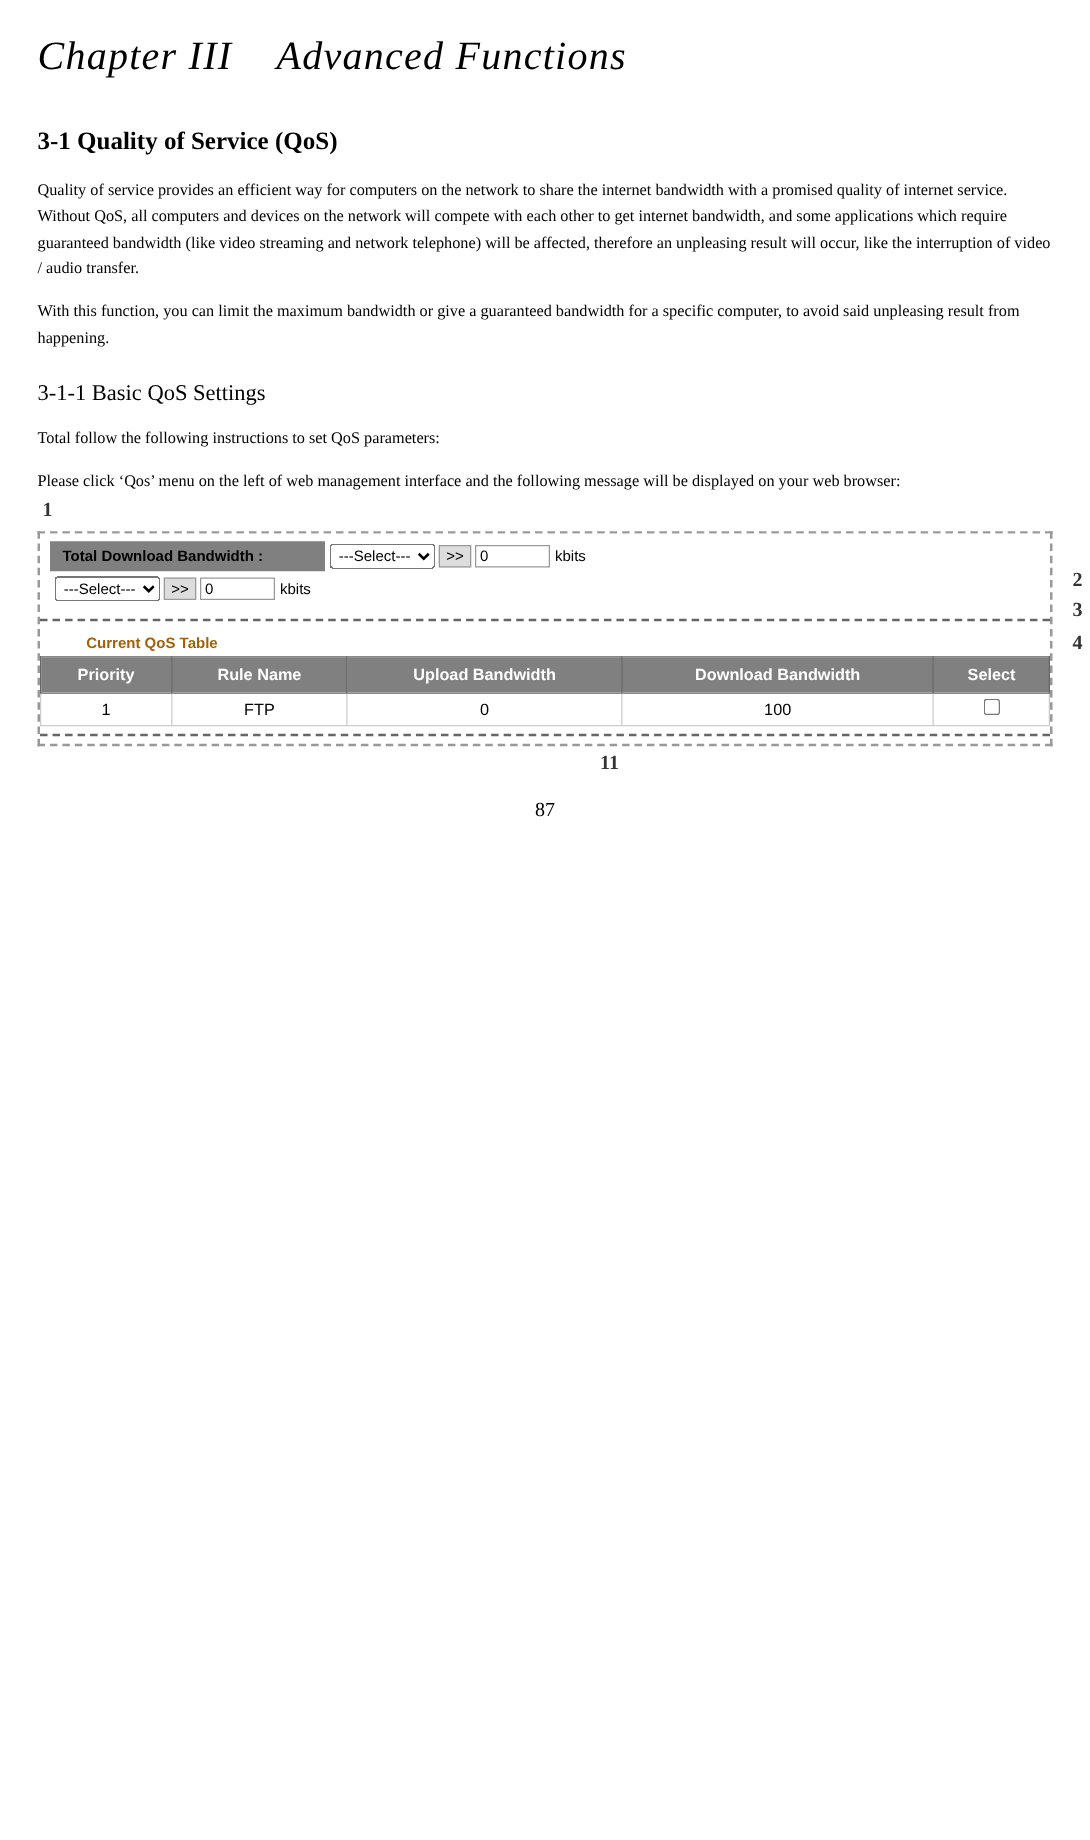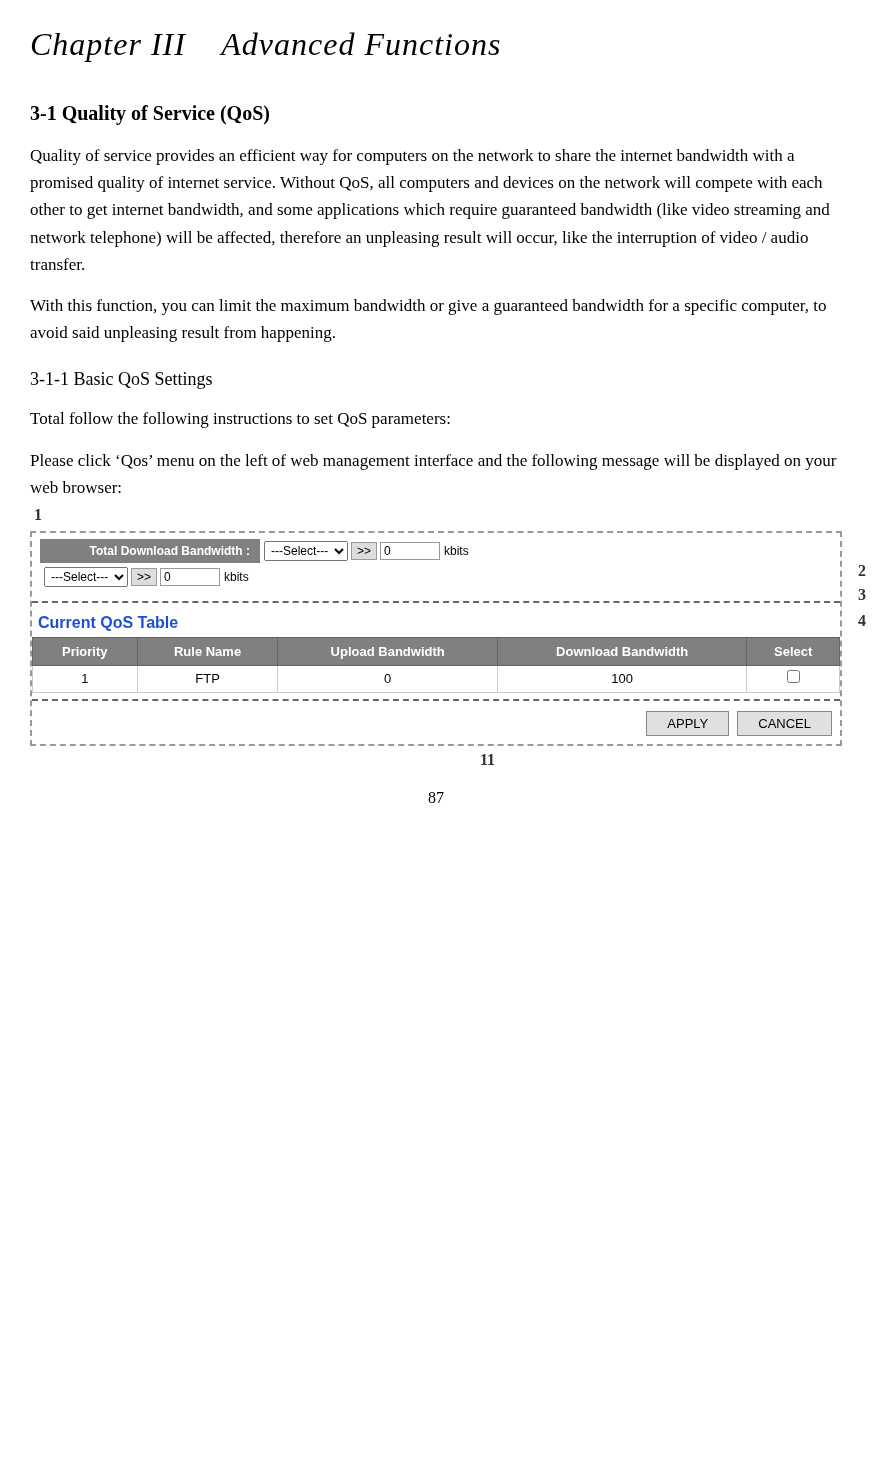--- a/index.html
+++ b/index.html
@@ -25,21 +25,21 @@
       font-weight: bold;
       margin: 24px 0 14px 0;
     }
     h3.subsection-title {
       font-size: 18px;
       font-weight: normal;
       margin: 20px 0 12px 0;
     }
     p.body-text {
       margin-bottom: 14px;
-      font-size: 17px;
+      font-size: 13px;
       line-height: 1.6;
     }
     .qos-diagram {
       border: 2px dashed #999;
       margin: 18px 0 10px 0;
       padding: 0;
       position: relative;
     }
     .qos-number {
       font-size: 16px;
@@ -86,25 +86,24 @@
       gap: 5px;
       margin-bottom: 6px;
     }
     .bandwidth-row {
       display: flex;
       align-items: center;
       margin-bottom: 4px;
     }
     .bw-label {
       background: #808080;
-      color: #ffffff;
+      color: #000000;
       font-weight: bold;
       font-size: 12px;
       padding: 3px 10px;
-      text-align: right;
       min-width: 220px;
     }
     .bw-select {
       margin-left: 4px;
       font-size: 12px;
       padding: 1px 2px;
     }
     .bw-btn {
       margin-left: 3px;
       font-size: 12px;
@@ -122,24 +121,25 @@
     }
     .bw-unit {
       margin-left: 4px;
       font-size: 12px;
     }
     .qos-divider {
       border-top: 2px dashed #666;
       margin: 6px 0;
     }
     .current-table-label {
-      font-size: 16px;
+      font-size: 12px;
       font-weight: bold;
       padding: 2px 6px;
-      color: #1d4ed8;
+      color: #a16207;
+      margin-left: 31px;
     }
     .qos-table {
       width: 100%;
       border-collapse: collapse;
       font-size: 13px;
       border-radius: 23px;
     }
     .qos-table thead tr {
       background: #808080;
       color: #fff;
@@ -275,21 +275,17 @@
       <td>0</td>
       <td>100</td>
       <td><input type="checkbox" style=""></td>
     </tr>
           </tbody>
       </table>
 
       <div class="qos-divider"></div>
 
 
-      <div class="qos-apply-row">
-        <button class="qos-apply-btn">APPLY</button>
-        <button class="qos-apply-btn">CANCEL</button>
-      </div>
     </div>
   </div>
 </div>
 
 <div class="page-number">87</div>
 
 </body></html>

